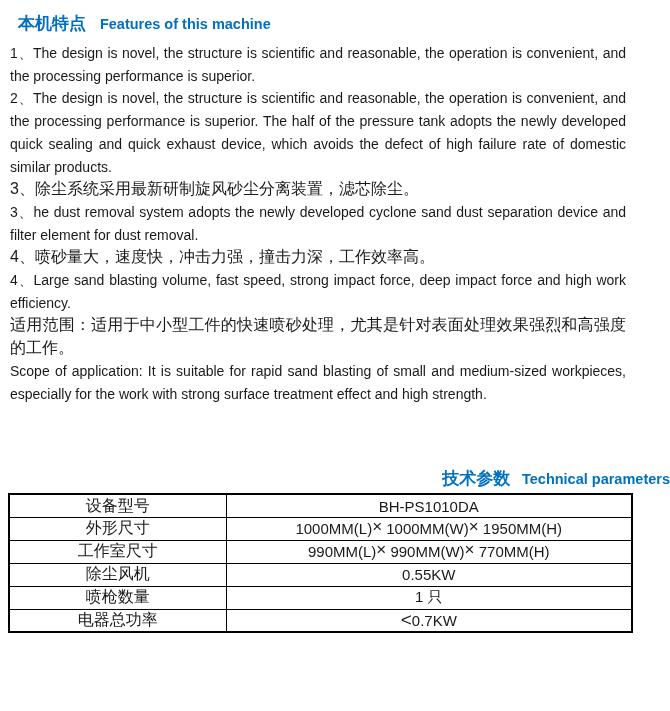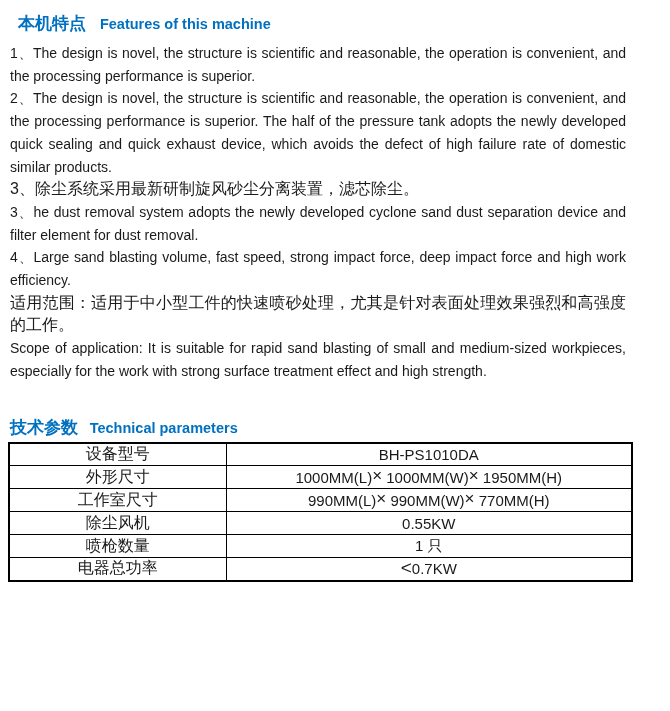--- a/index.html
+++ b/index.html
@@ -26,21 +26,21 @@
   .text-block p { margin: 0; }
   p.zh {
     font-size: 16px; line-height: 22.7px;
     text-align: justify;
   }
   p.en {
     font-size: 14px; line-height: 22.7px;
     text-align: justify;
   }
 
-  .params-heading { margin: 31px 0 3px 0; }
+  .params-heading { margin: 60px 0 3px 0; text-align: right; }
 
   table.params {
     border-collapse: collapse;
     width: 625px;
     margin-left: -2px;
     table-layout: fixed;
   }
   table.params { border: 2px solid #000; }
   table.params td {
     border: 1px solid #000;
@@ -65,20 +65,21 @@
   </h1>
 
   <div class="text-block">
     <p class="en">1、The design is novel, the structure is scientific and reasonable, the operation is convenient, and the processing performance is superior.</p>
 
     <p class="en">2、The design is novel, the structure is scientific and reasonable, the operation is convenient, and the processing performance is superior. The half of the pressure tank adopts the newly developed quick sealing and quick exhaust device, which avoids the defect of high failure rate of domestic similar products.</p>
 
     <p class="zh">3、除尘系统采用最新研制旋风砂尘分离装置，滤芯除尘。</p>
     <p class="en">3、he dust removal system adopts the newly developed cyclone sand dust separation device and filter element for dust removal.</p>
 
+    <p class="zh">4、喷砂量大，速度快，冲击力强，撞击力深，工作效率高。</p>
     <p class="en">4、Large sand blasting volume, fast speed, strong impact force, deep impact force and high work efficiency.</p>
 
     <p class="zh">适用范围：适用于中小型工件的快速喷砂处理，尤其是针对表面处理效果强烈和高强度的工作。</p>
     <p class="en">Scope of application: It is suitable for rapid sand blasting of small and medium-sized workpieces, especially for the work with strong surface treatment effect and high strength.</p>
   </div>
 
   <h2 class="sec-heading params-heading">
     <span class="zh">技术参数</span>
     <span class="en">Technical parameters</span>
   </h2>

